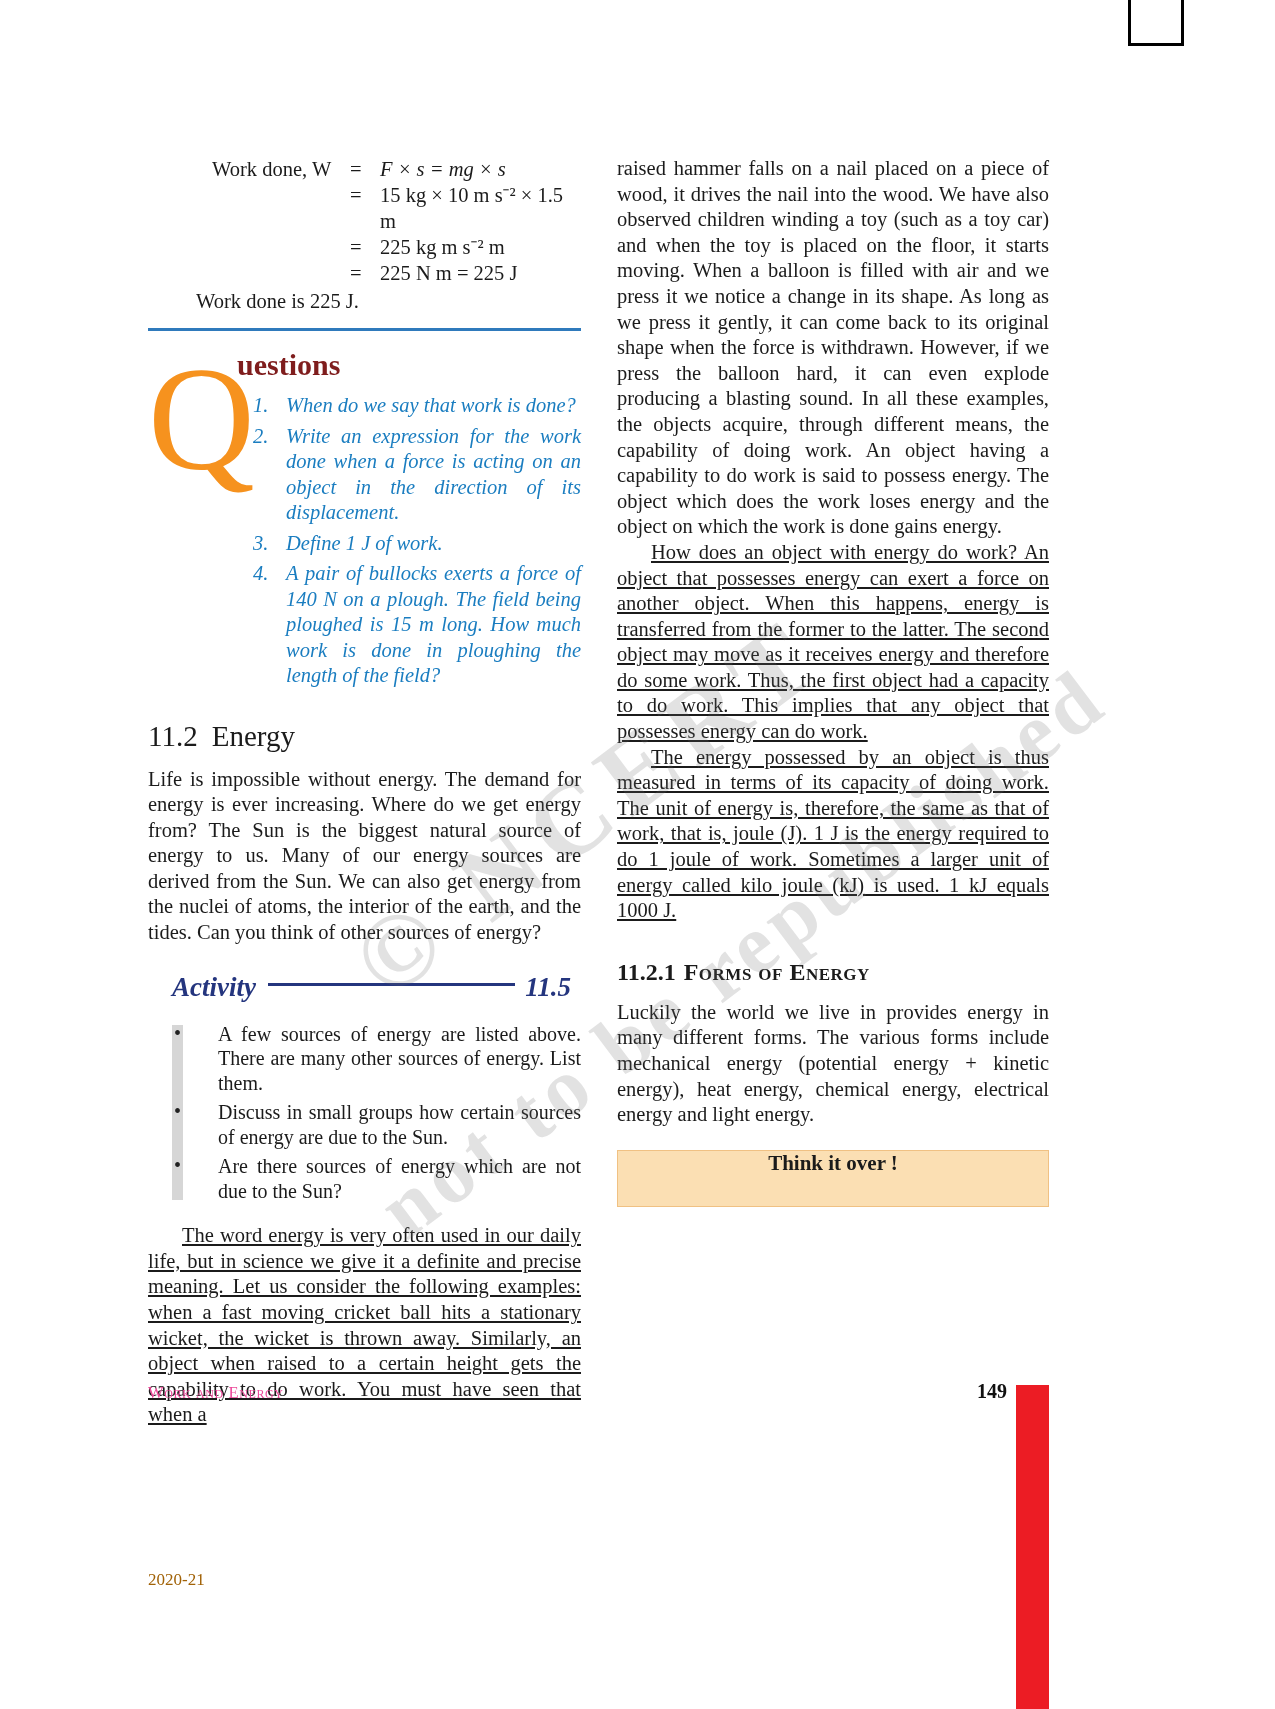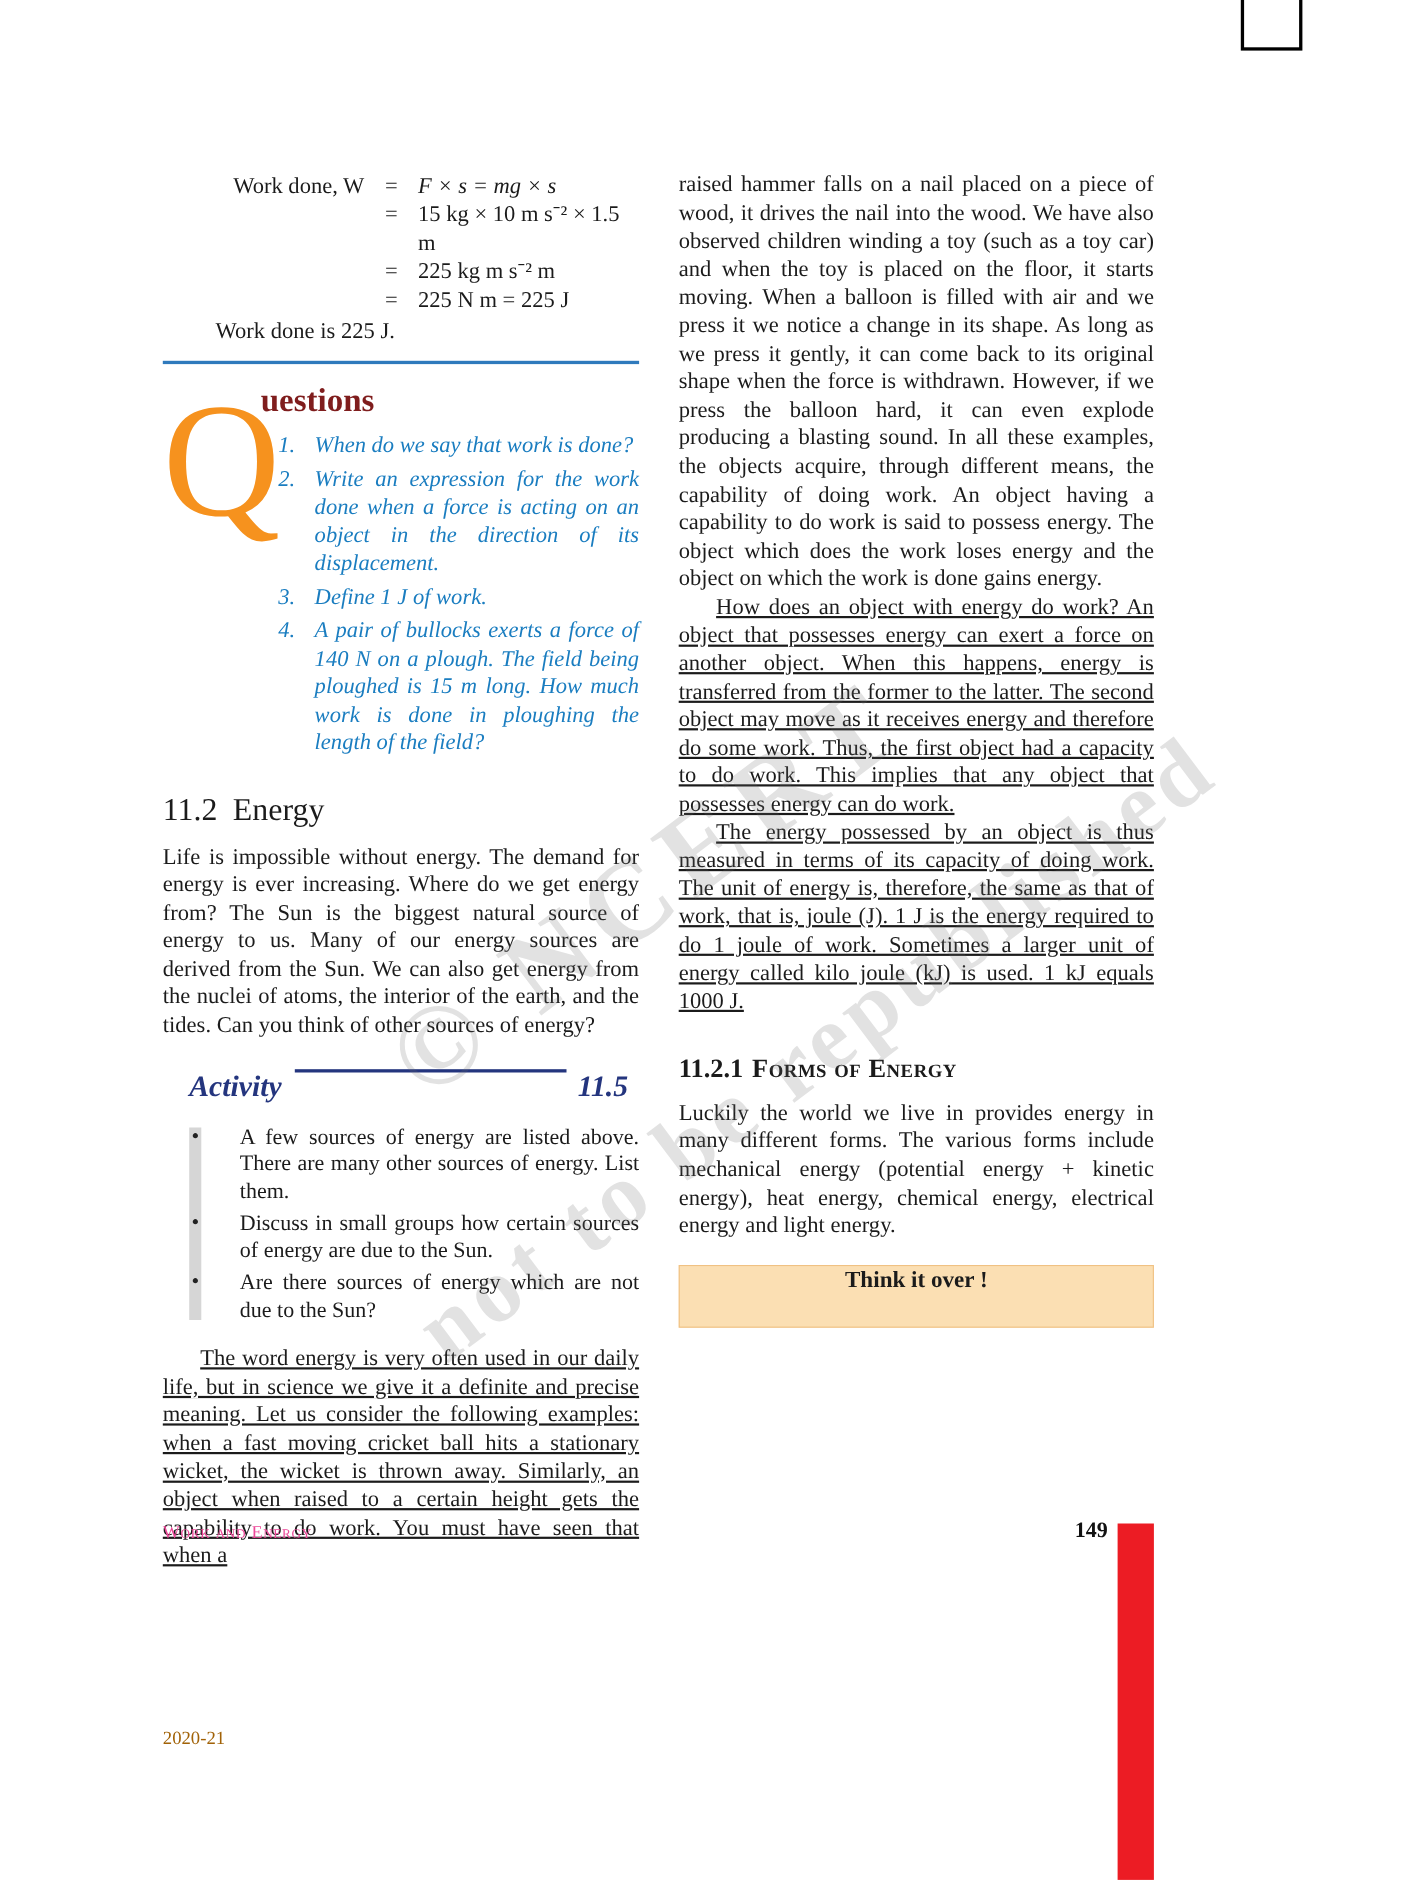--- a/index.html
+++ b/index.html
@@ -57,21 +57,21 @@
   
   .sec-head { margin-top:30px; font-size:29px; font-weight:normal; line-height:34px; }
   .sec-head .sec-num { margin-right:14px; }
   .sub-head { margin-top:34px; font-size:24px; font-weight:bold; line-height:28px; }
   .sub-head .sec-num { margin-right:8px; }
   .sub-head .smallcaps { font-variant:small-caps; letter-spacing:0.5px; }
   .sec-body { margin-top:14px; }
 
   
   .activity-head {
-    display:flex; align-items:flex-start;
+    display:flex; align-items:center;
     margin-top:26px; padding:0 10px 0 24px;
     color:#24357e; font-size:27px; font-weight:bold; font-style:italic;
     line-height:30px;
   }
   .activity-line { flex:1; border-bottom:3px solid #24357e; margin:0 10px 5px 12px; }
   .activity-body { position:relative; margin-top:20px; padding-left:70px; }
   .activity-bar {
     position:absolute; left:24px; top:3px; bottom:3px; width:11px;
     background:#d6d6d6;
   }

